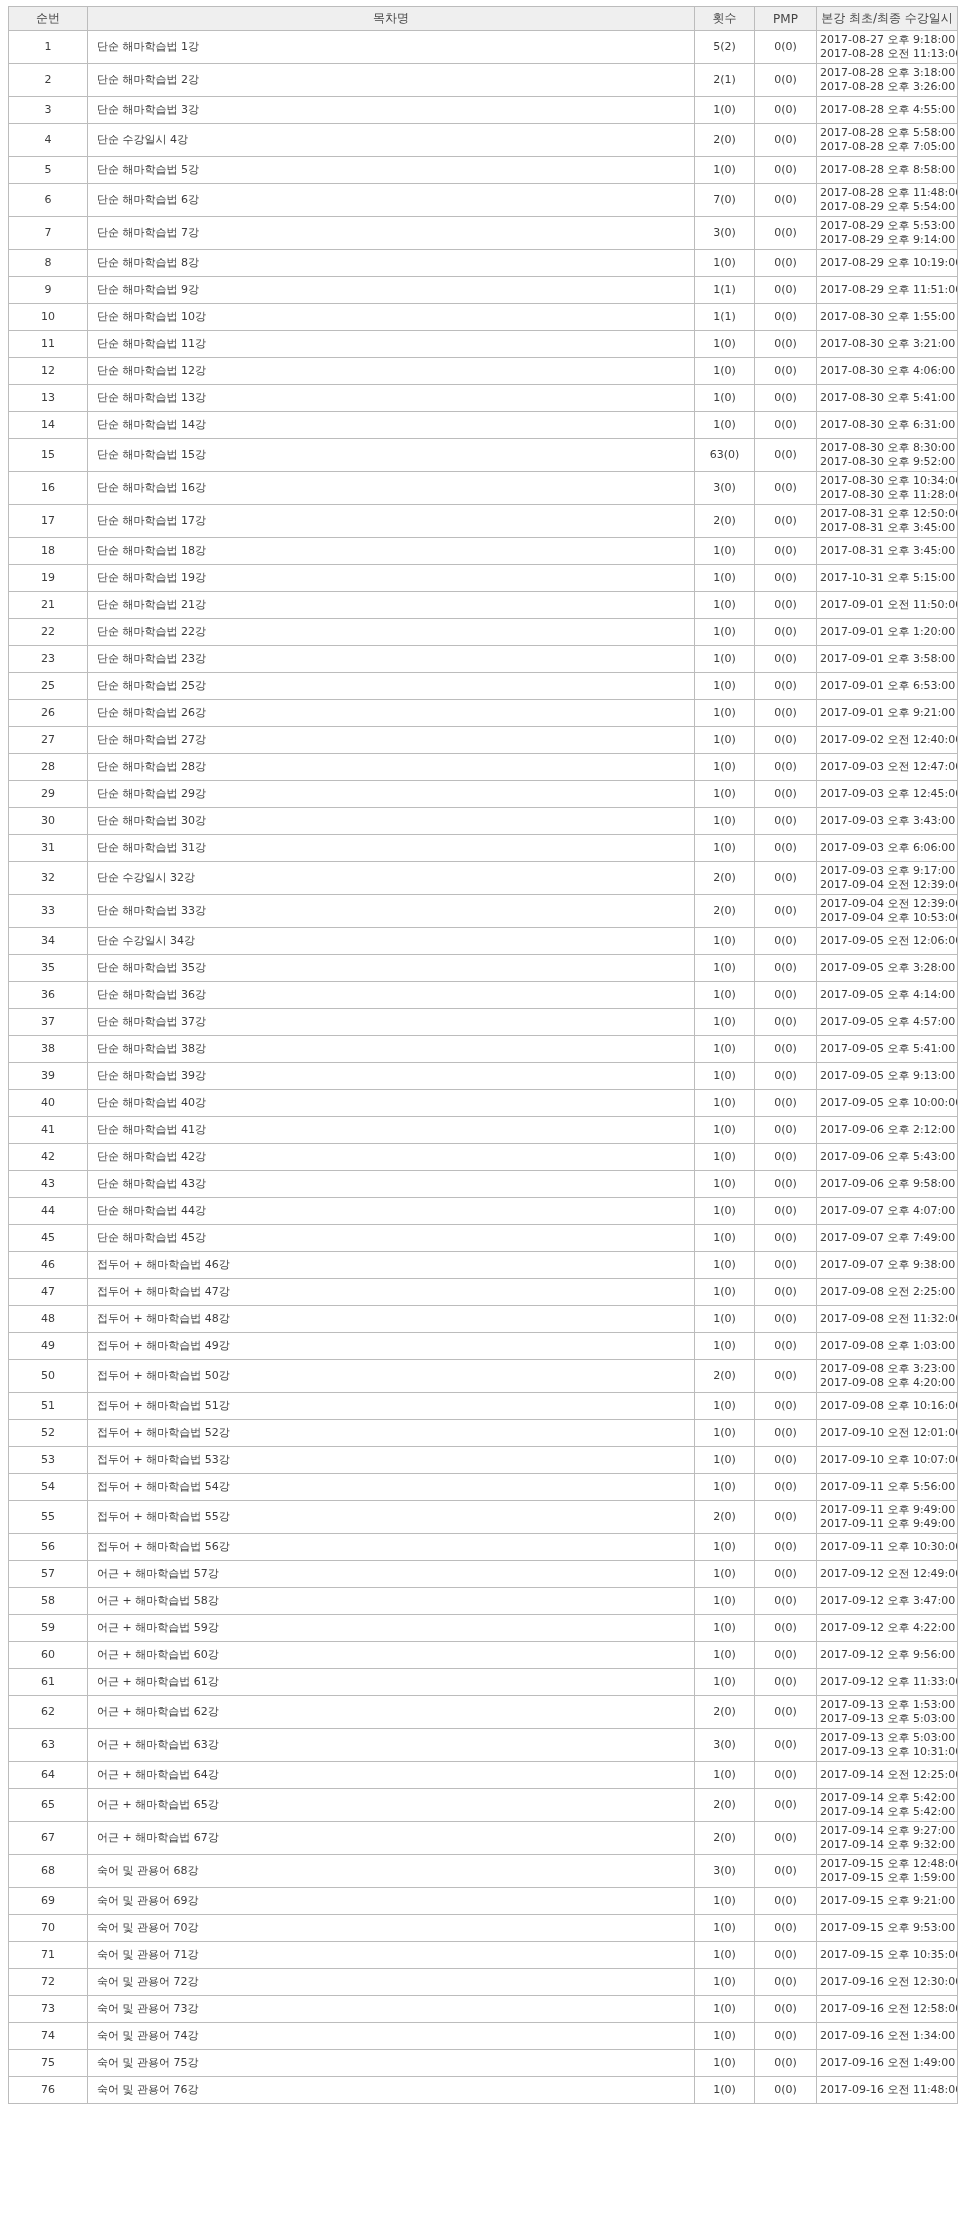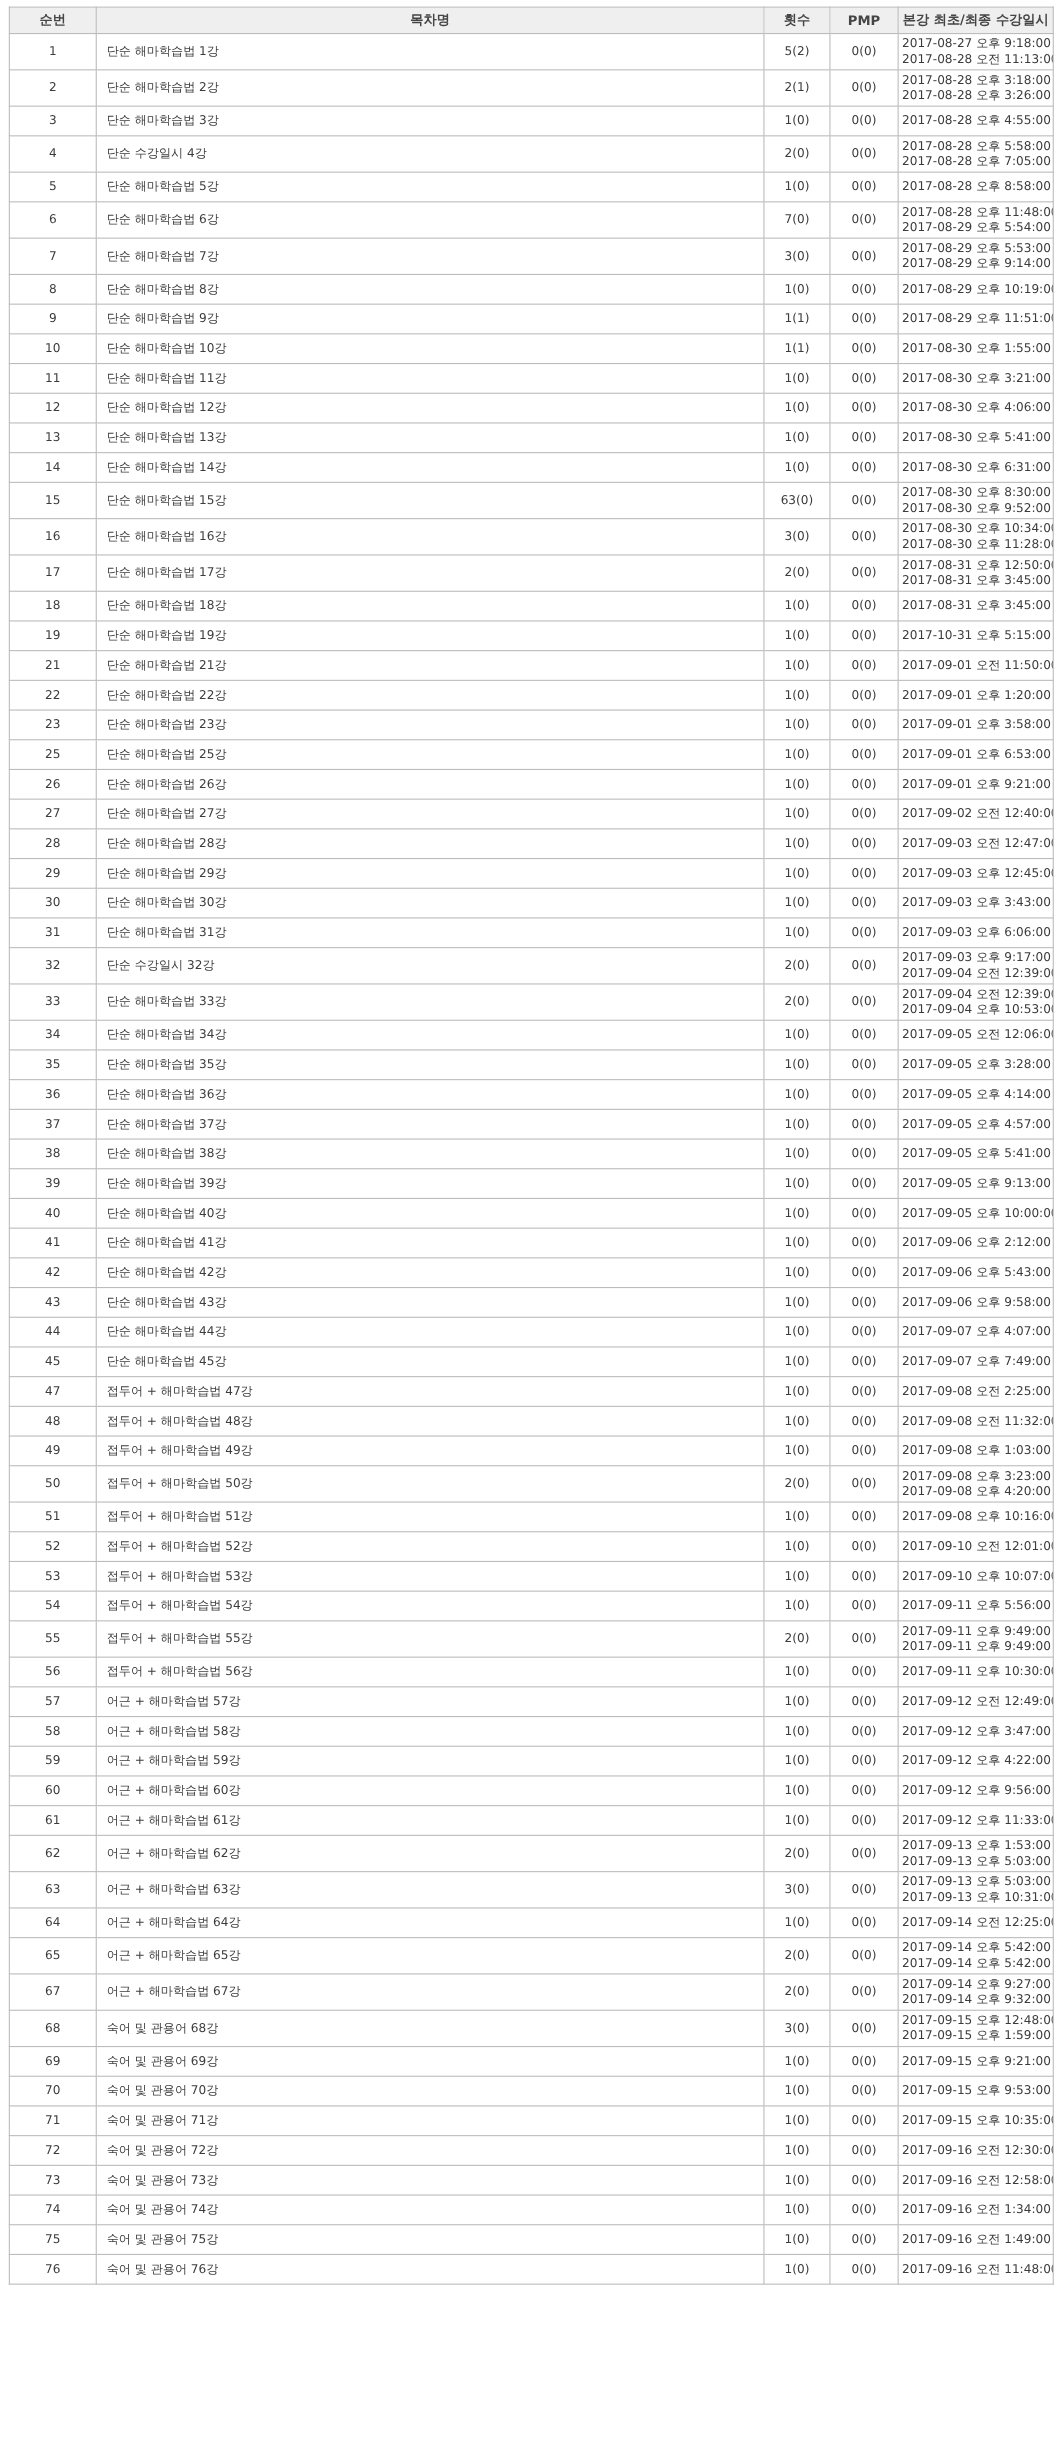--- a/index.html
+++ b/index.html
@@ -2,21 +2,21 @@
 <html><head>
 <meta charset="utf-8">
 <style>
   html,body{margin:0;padding:0;background:#ffffff;}
   body{width:963px;min-height:2218px;font-family:"DejaVu Sans","Liberation Sans",sans-serif;}
   .wrap{padding:6px 5px 4px 8px;}
   table{border-collapse:collapse;width:950px;table-layout:fixed;}
   th,td{border:1px solid #bcbcbc;overflow:hidden;}
   thead th{
     background:#efefef;
-    font-size:12px;font-weight:bold;color:#454545;
+    font-size:12px;font-weight:normal;color:#454545;
     height:23px;padding:0 2px;text-align:center;
   }
   td{
     font-size:11px;color:#3c3c3c;line-height:14px;
     padding:2px 3px;height:22px;text-align:center;
     vertical-align:middle;white-space:nowrap;
   }
   td.c-title{text-align:left;padding-left:9px;}
   td.c-date div{text-align:center;}
   .c-no{color:#3c3c3c;}
@@ -327,21 +327,21 @@
           <td class="c-title">단순 해마학습법 33강</td>
           <td class="c-num">2(0)</td>
           <td class="c-num">0(0)</td>
           <td class="c-date">
             <div>2017-09-04 오전 12:39:00</div>
             <div>2017-09-04 오후 10:53:00</div>
           </td>
         </tr>
         <tr>
           <td class="c-no">34</td>
-          <td class="c-title">단순 해마학습법 34강</td>
+          <td class="c-title">단순 수강일시 34강</td>
           <td class="c-num">1(0)</td>
           <td class="c-num">0(0)</td>
           <td class="c-date">
             <div>2017-09-05 오전 12:06:00</div>
           </td>
         </tr>
         <tr>
           <td class="c-no">35</td>
           <td class="c-title">단순 해마학습법 35강</td>
           <td class="c-num">1(0)</td>
@@ -431,20 +431,29 @@
             <div>2017-09-07 오후 4:07:00</div>
           </td>
         </tr>
         <tr>
           <td class="c-no">45</td>
           <td class="c-title">단순 해마학습법 45강</td>
           <td class="c-num">1(0)</td>
           <td class="c-num">0(0)</td>
           <td class="c-date">
             <div>2017-09-07 오후 7:49:00</div>
+          </td>
+        </tr>
+        <tr>
+          <td class="c-no">46</td>
+          <td class="c-title">접두어 + 해마학습법 46강</td>
+          <td class="c-num">1(0)</td>
+          <td class="c-num">0(0)</td>
+          <td class="c-date">
+            <div>2017-09-07 오후 9:38:00</div>
           </td>
         </tr>
         <tr>
           <td class="c-no">47</td>
           <td class="c-title">접두어 + 해마학습법 47강</td>
           <td class="c-num">1(0)</td>
           <td class="c-num">0(0)</td>
           <td class="c-date">
             <div>2017-09-08 오전 2:25:00</div>
           </td>

